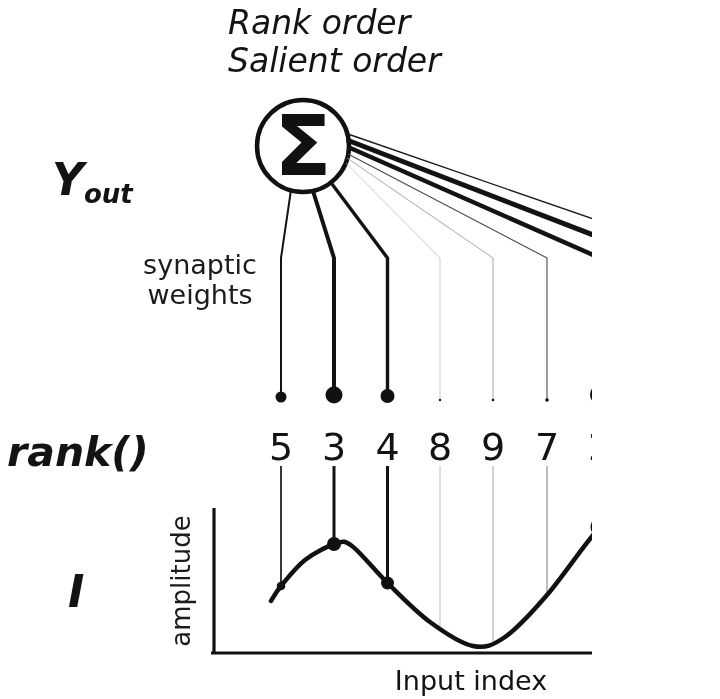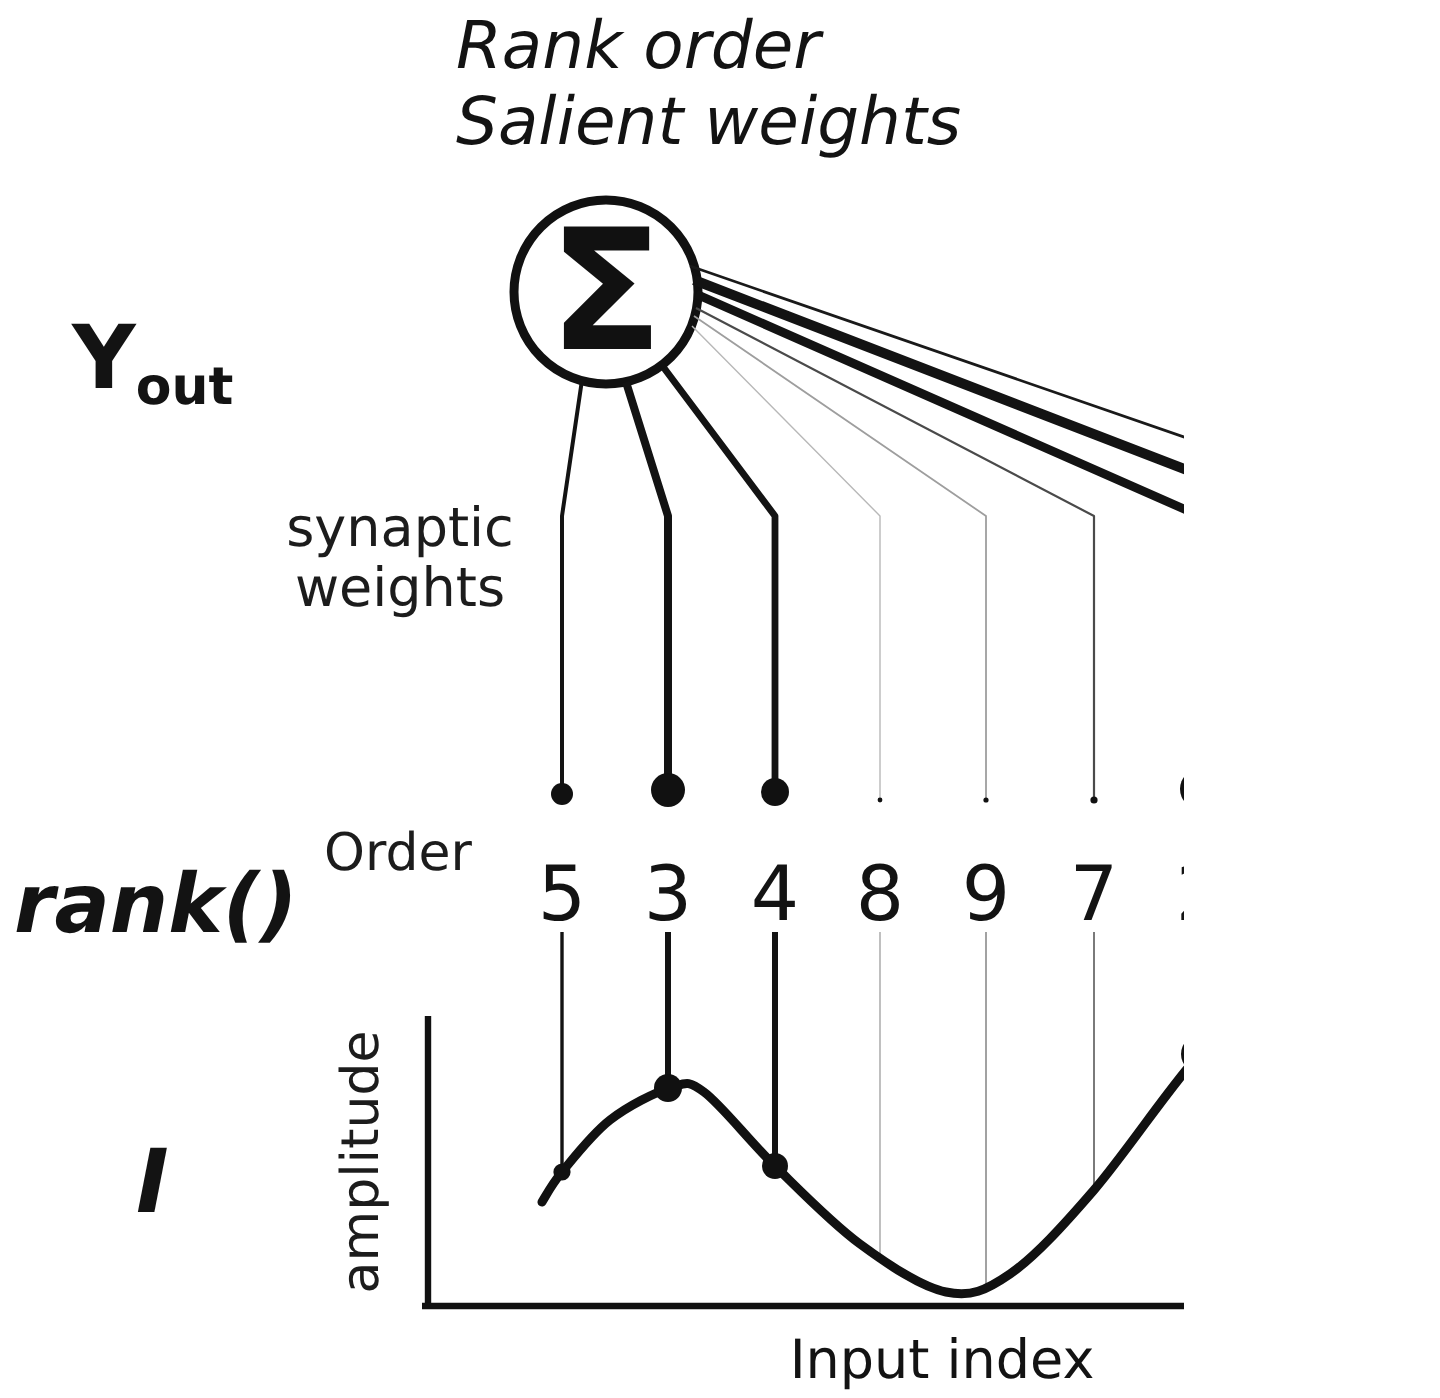--- a/index.html
+++ b/index.html
@@ -5,21 +5,21 @@
   html,body{margin:0;padding:0;background:#ffffff;}
   .canvas{
     position:relative;width:592px;height:699px;background:#ffffff;overflow:hidden;
     font-family:"DejaVu Sans",sans-serif;color:#161616;
   }
   .abs{position:absolute;white-space:nowrap;}
   .title{
     left:228px;top:4px;font-size:33px;line-height:38px;font-style:italic;color:#131313;
   }
   .yout{
-    left:36px;top:154px;font-size:44px;font-weight:bold;color:#131313;
+    left:52px;top:154px;font-size:44px;font-weight:bold;font-style:italic;color:#131313;
   }
   .yout .sub{font-size:26px;vertical-align:-8px;}
   .syn{
     left:200px;top:250px;transform:translateX(-50%);text-align:center;
     font-size:27px;line-height:30px;color:#1c1c1c;
   }
   .rankfn{
     left:7px;top:428px;font-size:41px;font-weight:bold;font-style:italic;color:#131313;
   }
   .rankorder{
@@ -88,36 +88,35 @@
       <circle cx="653" cy="394" r="11" fill="#111111"></circle>
       <circle cx="653" cy="530" r="10.5" fill="#111111"></circle>
       <circle cx="706" cy="399" r="2.5" fill="#111111"></circle>
       <circle cx="706" cy="626" r="3" fill="#111111"></circle>
       <line x1="214" y1="508" x2="214" y2="653" stroke="#111111" stroke-width="3.2"></line>
       <line x1="211" y1="653" x2="714" y2="653" stroke="#111111" stroke-width="3.2"></line>
     </svg>
 
   <div class="abs title">
     <div>Rank order</div>
-    <div>Salient weights</div>
+    <div>Salient order</div>
   </div>
 
   <div class="abs sigma">Σ</div>
 
   <div class="abs yout"><span>Y</span><span class="sub">out</span></div>
 
   <div class="abs rankfn">rank()</div>
 
   <div class="abs syn">
     <div>synaptic</div>
     <div>weights</div>
   </div>
 
   <div class="abs rankorder">
-    <div>Order</div>
   </div>
 
   <div class="rank-row">
       <span class="rank-num" style="left: 281px;">5</span>
       <span class="rank-num" style="left: 334px;">3</span>
       <span class="rank-num" style="left: 387.5px;">4</span>
       <span class="rank-num" style="left: 440px;">8</span>
       <span class="rank-num" style="left: 493px;">9</span>
       <span class="rank-num" style="left: 547px;">7</span>
       <span class="rank-num" style="left: 600px;">2</span>

